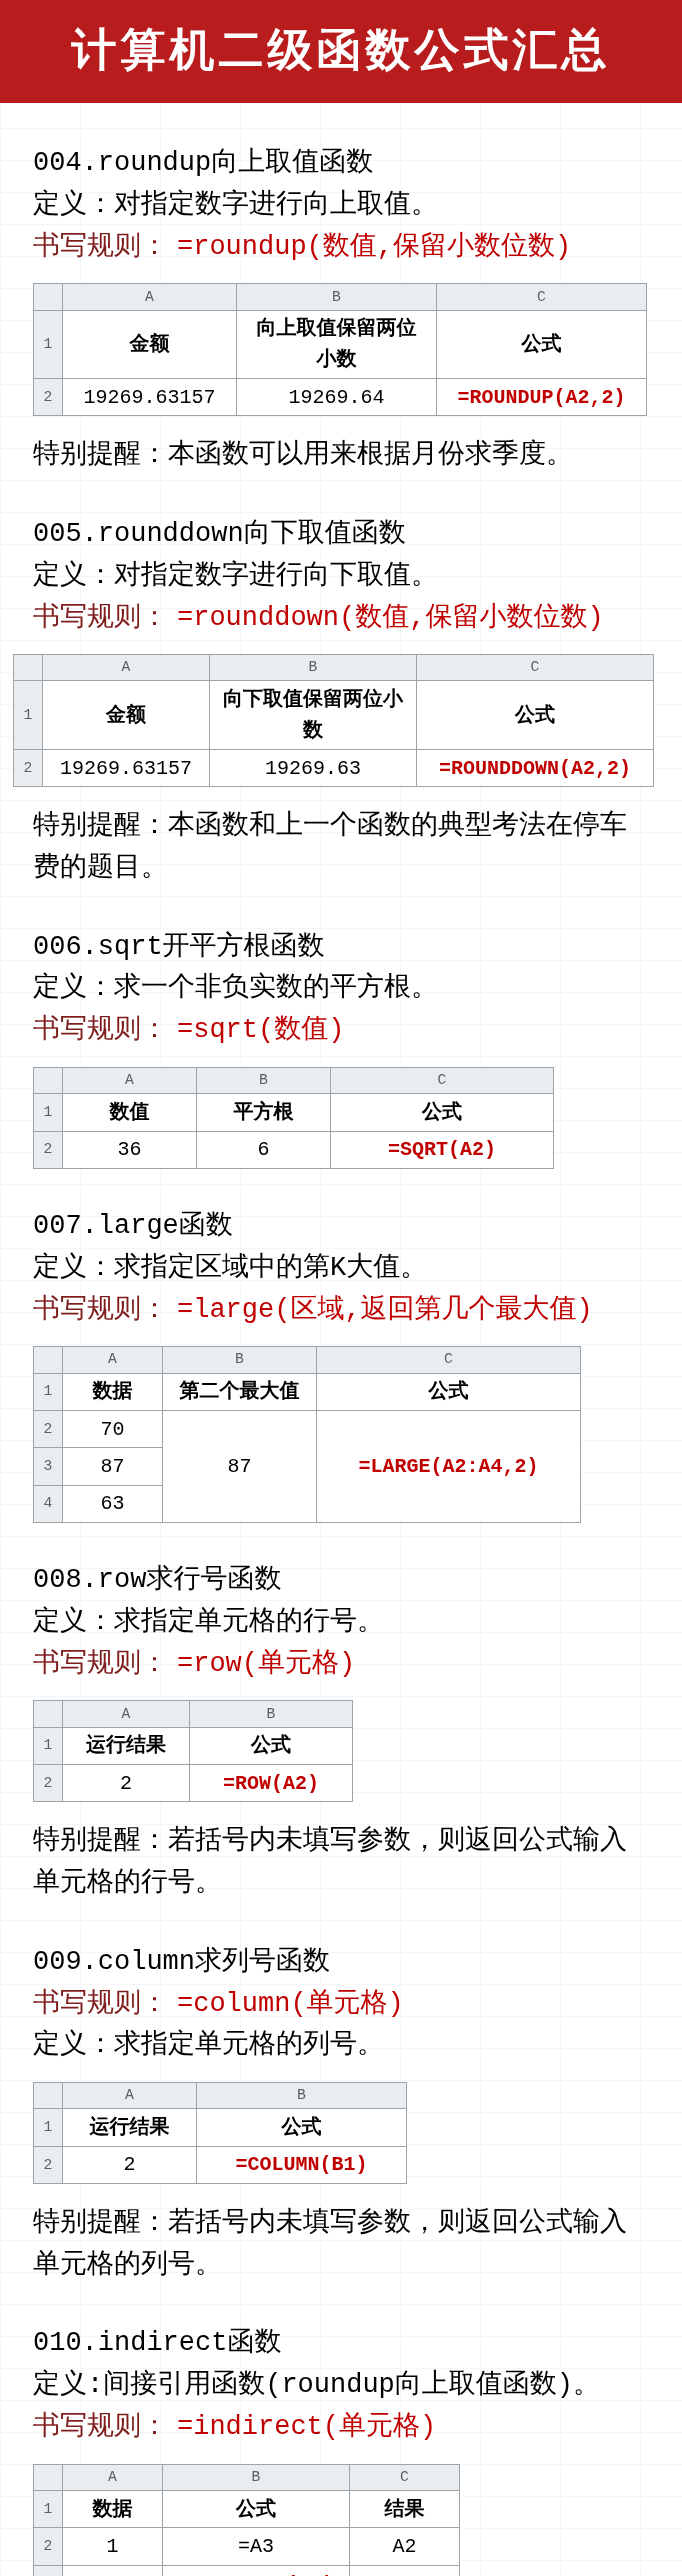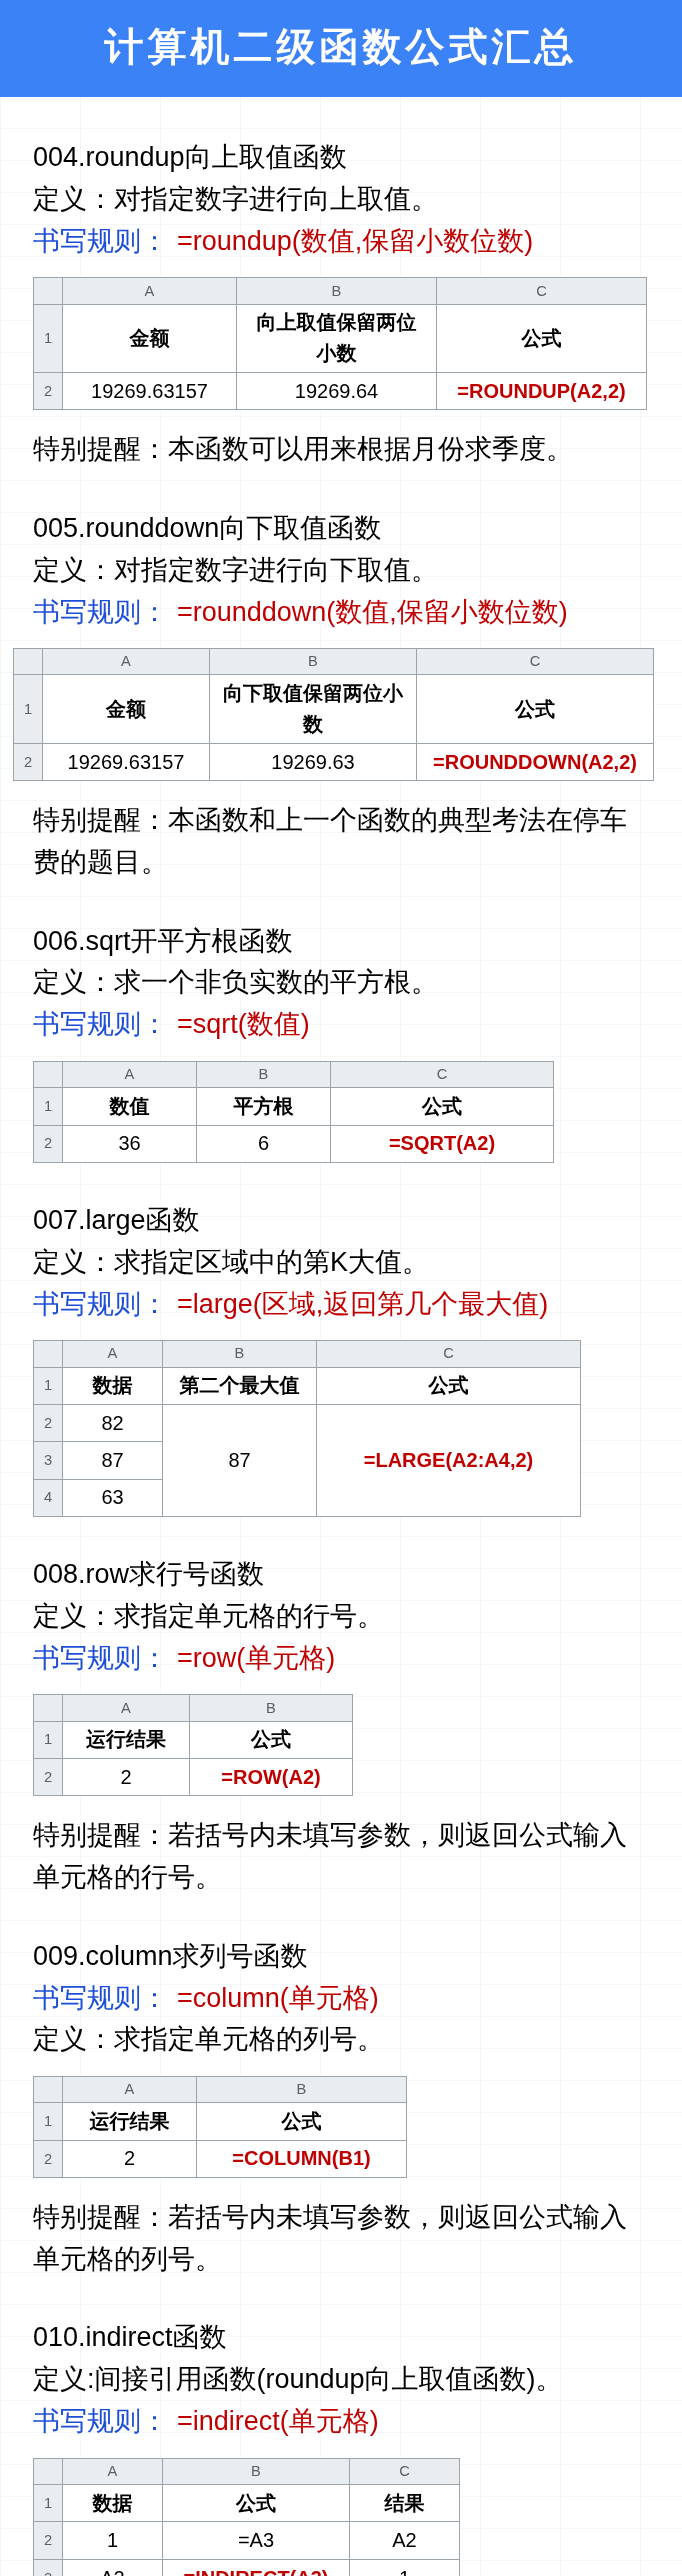--- a/index.html
+++ b/index.html
@@ -17,40 +17,40 @@
     position: absolute;
     inset: 0;
     background-image:
       linear-gradient(to right, #eef0f2 0.7px, transparent 0.7px),
       linear-gradient(to bottom, #eef0f2 0.7px, transparent 0.7px);
     background-size: 80px 32px;
     opacity: 0.55;
     z-index: 0;
   }
   .header {
-    background: #3b82f6;
+    background: #b91c1c;
     color: #fff;
     padding: 20px 6.7px 23px;
     text-align: center;
-    font-size: 39px;
+    font-size: 45px;
     font-weight: 700;
     letter-spacing: 4px;
     position: relative;
     z-index: 1;
   }
   .content {
     position: relative;
     z-index: 1;
     padding: 40px 33px 60px 33px;
     font-size: 27px;
     line-height: 1.55;
     color: #000;
   }
-  .section { margin-bottom: 37px; }
-  .syntax-label { color:#1d4ed8; }
+  .section { margin-bottom: 37px; font-family: Liberation Mono, monospace; }
+  .syntax-label { color:#7f1d1d; }
   .syntax-formula { color:#c00000;margin-left:9px; }
   .tip-label { color:#000;margin-top:36px; }
   .tip-text { color:#000; }
 
   
   .xl {
     margin: 14.7px 0 18.7px 0;
     font-size: 20px;
     border-collapse: collapse;
     background: #fff;
@@ -209,21 +209,21 @@
           <th>C</th>
         </tr>
         <tr>
           <td class="rh">1</td>
           <td class="hdr">数据</td>
           <td class="hdr">第二个最大值</td>
           <td class="hdr">公式</td>
         </tr>
         <tr>
           <td class="rh">2</td>
-          <td>82</td>
+          <td>70</td>
           <td rowspan="3">87</td>
           <td rowspan="3" class="formula">=LARGE(A2:A4,2)</td>
         </tr>
         <tr>
           <td class="rh">3</td>
           <td>87</td>
         </tr>
         <tr>
           <td class="rh">4</td>
           <td>63</td>

